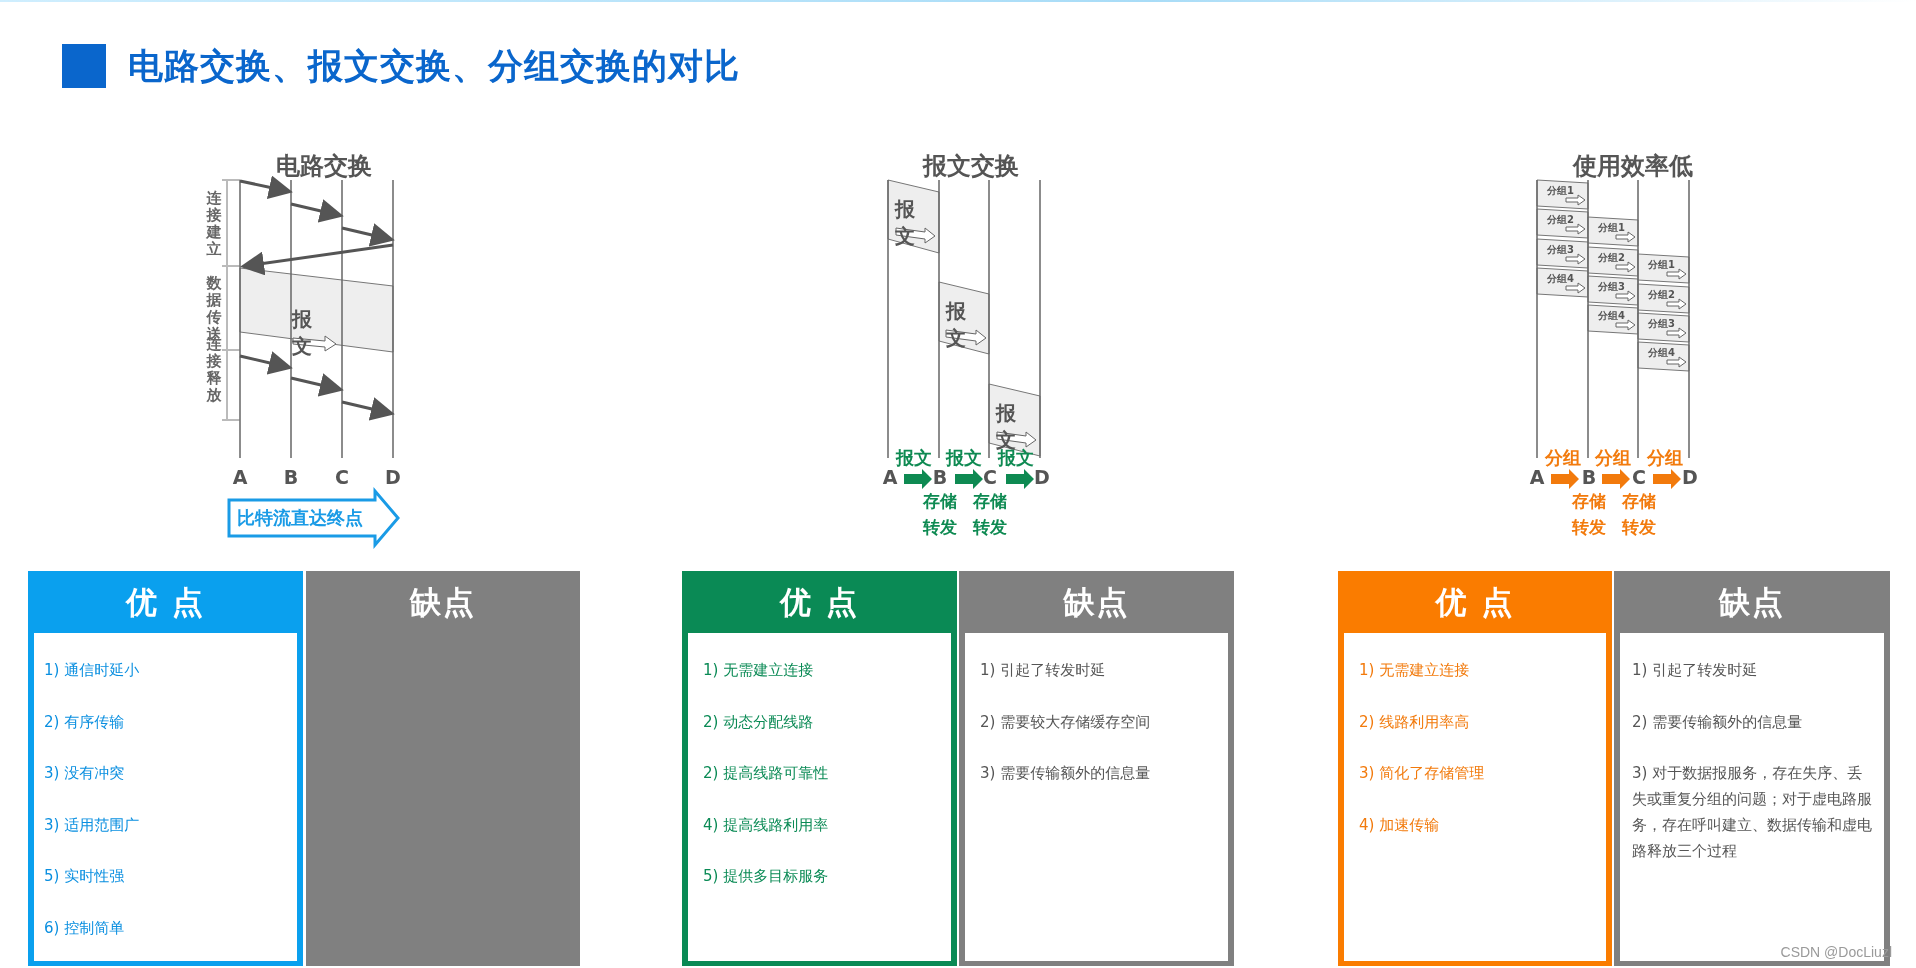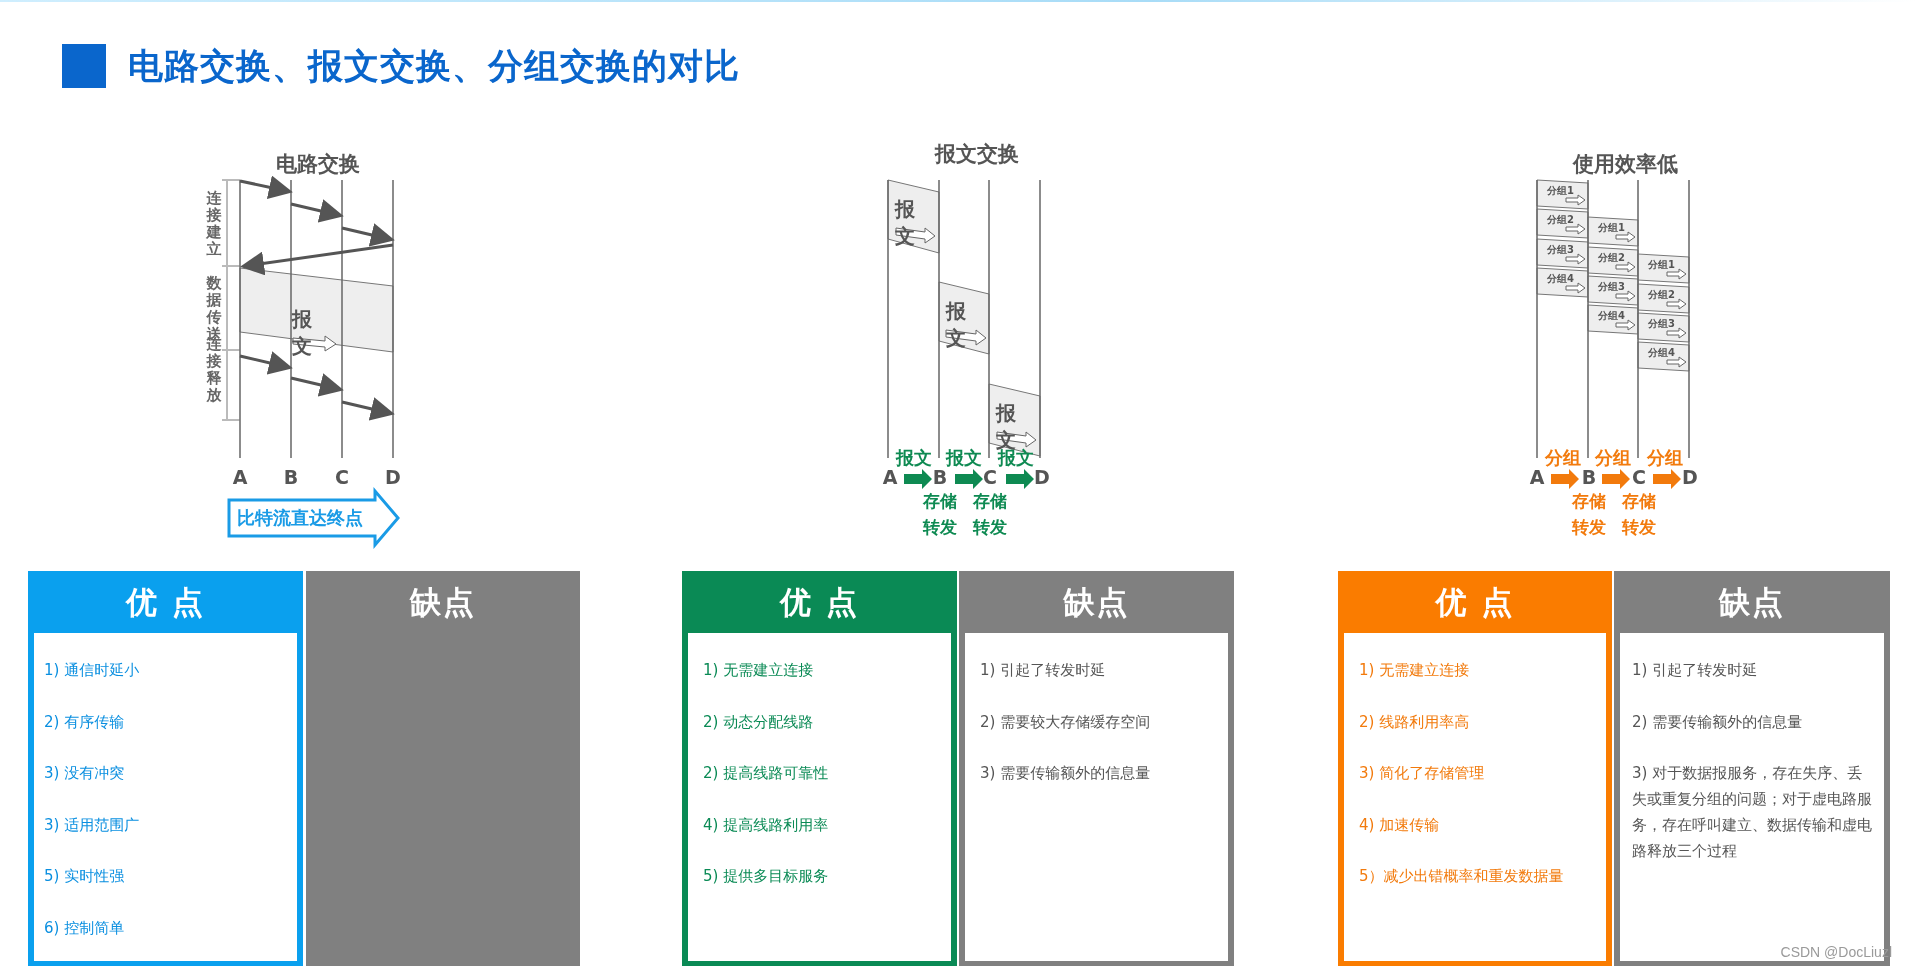--- a/index.html
+++ b/index.html
@@ -9,21 +9,21 @@
     font-family: "DejaVu Sans", "Liberation Sans", sans-serif;
   }
   .top-strip { position: absolute; left: 0; top: 0; width: 1916px; height: 2px;
     background: linear-gradient(90deg, #cfeefe 0%, #a8dcf7 60%, #ffffff 100%); }
   .title-square { position: absolute; left: 62px; top: 44px; width: 44px; height: 44px; background: #0a66cc; }
   .page-title { position: absolute; left: 128px; top: 38px; font-size: 35px; font-weight: bold;
     color: #0a66cc; letter-spacing: 1px; white-space: nowrap; line-height: 56px; }
 
   .diagram { position: absolute; }
   .diagram svg { position: absolute; left: 0; top: 0; overflow: visible; }
-  .diag-title { position: absolute; font-size: 21px; font-weight: bold; color: #555; white-space: nowrap; }
+  .diag-title { position: absolute; font-size: 24px; font-weight: bold; color: #555; white-space: nowrap; }
   .node-label { position: absolute; font-size: 19px; font-weight: bold; color: #555; width: 20px; text-align: center; }
   .phase-label { position: absolute; width: 18px; font-size: 15px; font-weight: bold; color: #666;
     line-height: 17px; text-align: center; }
   .bitstream { position: absolute; }
   .bitstream-text { position: absolute; left: 10px; top: 8px; font-size: 18px; font-weight: bold; color: #1a9be6; white-space: nowrap; }
   .hop-label { position: absolute; font-size: 18px; font-weight: bold; white-space: nowrap; text-align: center; width: 44px; }
   .hop-sub { position: absolute; font-size: 17px; font-weight: bold; line-height: 26px; white-space: nowrap; text-align: center; width: 44px; }
   .msg-label { position: absolute; font-size: 20px; font-weight: bold; color: #555; }
   .pkt-label { position: absolute; font-size: 10px; font-weight: bold; color: #555; white-space: nowrap; }
 
@@ -88,21 +88,21 @@
   <div class="node-label" style="left:230px;top:466px;">A</div>
   <div class="node-label" style="left:281px;top:466px;">B</div>
   <div class="node-label" style="left:332px;top:466px;">C</div>
   <div class="node-label" style="left:383px;top:466px;">D</div>
   <div class="bitstream" style="left:229px;top:500px;">
     <span class="bitstream-text" style="left:8px;top:6px;">比特流直达终点</span>
   </div>
 </div>
 
 <div class="diagram" style="left:0;top:0;">
-  <div class="diag-title" style="left:923px;top:140px;margin-left:12px;">报文交换</div>
+  <div class="diag-title" style="left:923px;top:150px;">报文交换</div>
   <svg width="1916" height="968">
     <polygon points="888,180 939,192 939,253 888,239" fill="#eeeeee" stroke="#777" stroke-width="1"></polygon>
     <polygon points="939,282 989,294 989,354 939,341" fill="#eeeeee" stroke="#777" stroke-width="1"></polygon>
     <polygon points="989,384 1040,396 1040,456 989,443" fill="#eeeeee" stroke="#777" stroke-width="1"></polygon>
     <line x1="888" y1="180" x2="888" y2="458" stroke="#666" stroke-width="1.5"></line>
     <line x1="939" y1="180" x2="939" y2="458" stroke="#666" stroke-width="1.5"></line>
     <line x1="989" y1="180" x2="989" y2="458" stroke="#666" stroke-width="1.5"></line>
     <line x1="1040" y1="180" x2="1040" y2="458" stroke="#666" stroke-width="1.5"></line>
     <path d="M896,228 L925,232 L925,228 L935,236 L925,243 L925,239 L896,235 z" fill="#fff" stroke="#666" stroke-width="1"></path>
     <path d="M946,330 L976,334 L976,330 L986,338 L976,345 L976,341 L946,337 z" fill="#fff" stroke="#666" stroke-width="1"></path>
@@ -233,21 +233,20 @@
 </div>
 
 <div class="card" style="left:1338px;width:274px;background:#fa7c00;">
   <div class="head">优 点</div>
   <div class="body">
     <ul style="color:#f27a0c;left:15px;">
       <li>1) 无需建立连接</li>
       <li>2) 线路利用率高</li>
       <li>3) 简化了存储管理</li>
       <li>4) 加速传输</li>
-      <li class="multi">5）减少出错概率和重发数据量</li>
     </ul>
   </div>
 </div>
 <div class="card" style="left:1614px;width:276px;background:#808080;">
   <div class="head">缺点</div>
   <div class="body">
     <ul style="color:#555;left:12px;right:12px;">
       <li>1) 引起了转发时延</li>
       <li>2) 需要传输额外的信息量</li>
       <li class="multi">3) 对于数据报服务，存在失序、丢失或重复分组的问题；对于虚电路服务，存在呼叫建立、数据传输和虚电路释放三个过程</li>

